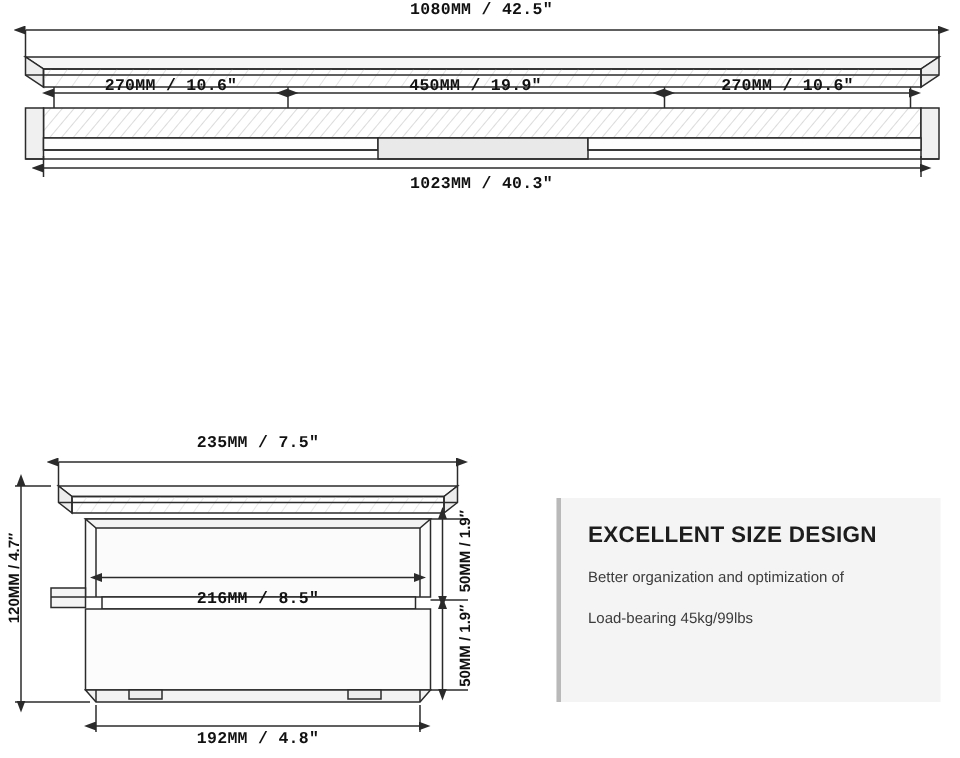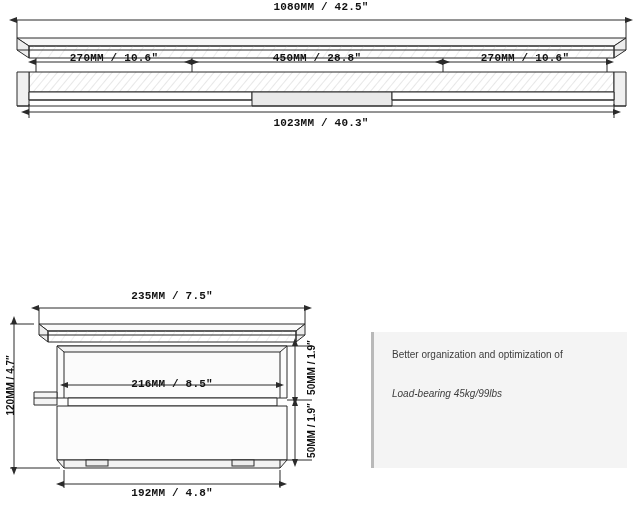--- a/index.html
+++ b/index.html
@@ -64,22 +64,21 @@
     letter-spacing: 0.2px;
     margin: 0 0 14px 0;
   }
   .info-line {
     font-size: 10px;
     color: #3c3c3c;
     line-height: 1.45;
     margin: 0;
   }
   .info-line.load {
-    margin-top: 24px;
-    font-style: italic;
+    margin-top: 12px;
   }
 </style>
 </head>
 <body>
 
 <div class="stage">
 
   <svg width="640" height="140" viewBox="0 0 640 140" style="position:absolute;left:0;top:0">
     <defs>
       <marker id="arrL" markerWidth="9" markerHeight="9" refX="8" refY="3" orient="auto" markerUnits="strokeWidth">
@@ -134,21 +133,21 @@
 
     <g stroke="#2b2b2b" stroke-width="1">
       <line x1="29" y1="112" x2="614" y2="112" marker-start="url(#arrL)" marker-end="url(#arrR)"></line>
       <line x1="29" y1="104" x2="29" y2="118"></line>
       <line x1="614" y1="104" x2="614" y2="118"></line>
     </g>
   </svg>
 
   <div class="dim-label center" style="left:321px; top:1px;">1080MM / 42.5″</div>
   <div class="dim-label center" style="left:114px; top:52px;">270MM / 10.6″</div>
-  <div class="dim-label center" style="left:317px; top:52px;">450MM / 28.8″</div>
+  <div class="dim-label center" style="left:317px; top:52px;">450MM / 19.9″</div>
   <div class="dim-label center" style="left:525px; top:52px;">270MM / 10.6″</div>
   <div class="dim-label center" style="left:321px; top:117px;text-align:center;">1023MM / 40.3″</div>
 
   <svg width="340" height="220" viewBox="0 0 340 220" style="position:absolute;left:0;top:288px">
     <defs>
       <marker id="arrL2" markerWidth="9" markerHeight="9" refX="8" refY="3" orient="auto" markerUnits="strokeWidth">
         <path d="M8,0 L0,3 L8,6 z" fill="#2b2b2b"></path>
       </marker>
       <marker id="arrR2" markerWidth="9" markerHeight="9" refX="1" refY="3" orient="auto" markerUnits="strokeWidth">
         <path d="M0,0 L8,3 L0,6 z" fill="#2b2b2b"></path>
@@ -213,25 +212,26 @@
     <g stroke="#2b2b2b" stroke-width="1">
       <line x1="295" y1="58" x2="295" y2="110" marker-start="url(#arrL2)" marker-end="url(#arrR2)"></line>
       <line x1="295" y1="118" x2="295" y2="172" marker-start="url(#arrL2)" marker-end="url(#arrR2)"></line>
       <line x1="287" y1="58" x2="312" y2="58"></line>
       <line x1="287" y1="112" x2="312" y2="112"></line>
       <line x1="287" y1="172" x2="312" y2="172"></line>
     </g>
   </svg>
 
   <div class="dim-label center" style="left:172px; top:290px;">235MM / 7.5″</div>
-  <div class="dim-label center" style="left:172px; top:378px;">216MM / 8.5″</div>
+  <div class="dim-label center" style="left:172px; top:394px;">216MM / 8.5″</div>
   <div class="dim-label center" style="left:172px; top:487px;">192MM / 4.8″</div>
 
   <div class="vert rot" style="left:-20px; top:380px; width:60px; text-align:center;">120MM / 4.7″</div>
   <div class="vert rot" style="left:281px; top:362px; width:60px; text-align:center;">50MM / 1.9″</div>
   <div class="vert rot" style="left:281px; top:425px; width:60px; text-align:center;">50MM / 1.9″</div>
 
   <div class="info-panel">
+    <div class="info-title">EXCELLENT SIZE DESIGN</div>
     <div class="info-line">Better organization and optimization of</div>
     <div class="info-line load">Load-bearing  45kg/99lbs</div>
   </div>
 
 </div>
 
 </body></html>

